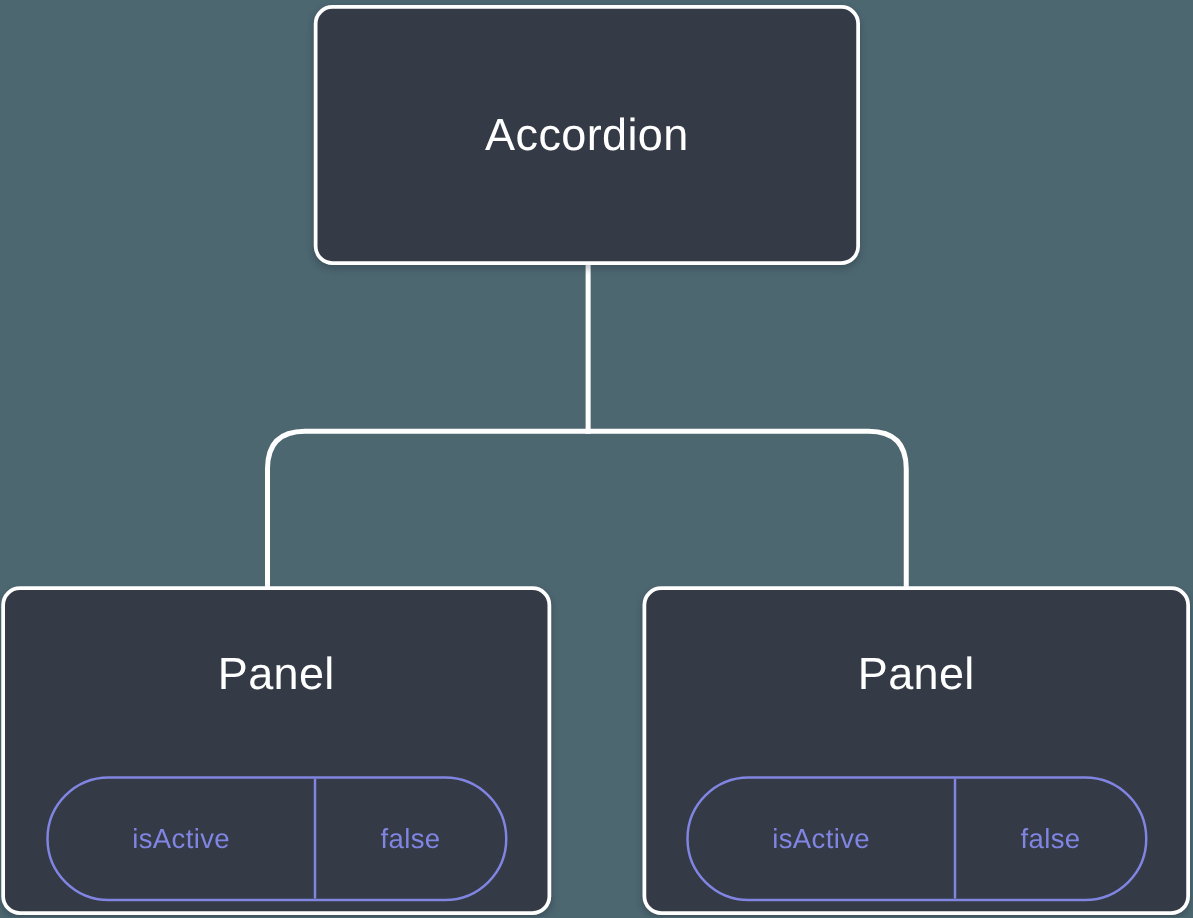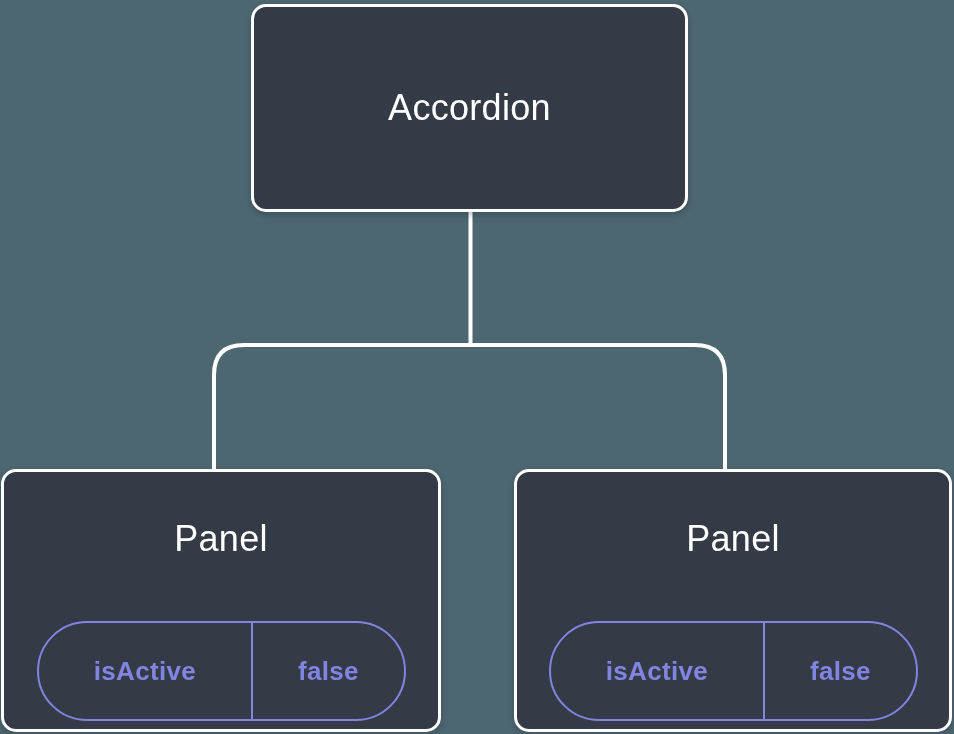--- a/index.html
+++ b/index.html
@@ -74,22 +74,22 @@
     border-radius: 50px;
     display: flex;
     align-items: stretch;
     overflow: hidden;
   }
   .state-cell {
     display: flex;
     align-items: center;
     justify-content: center;
     color: var(--accent, #8085e2);
-    font-size: 26px;
-    font-weight: 700;
+    font-size: 22px;
+    font-weight: 400;
     letter-spacing: 0.3px;
   }
   .state-key {
     flex: 0 0 58.3%;
     border-right: 2px solid var(--accent, #8085e2);
   }
   .state-value {
     flex: 1 1 auto;
   }
 </style>

